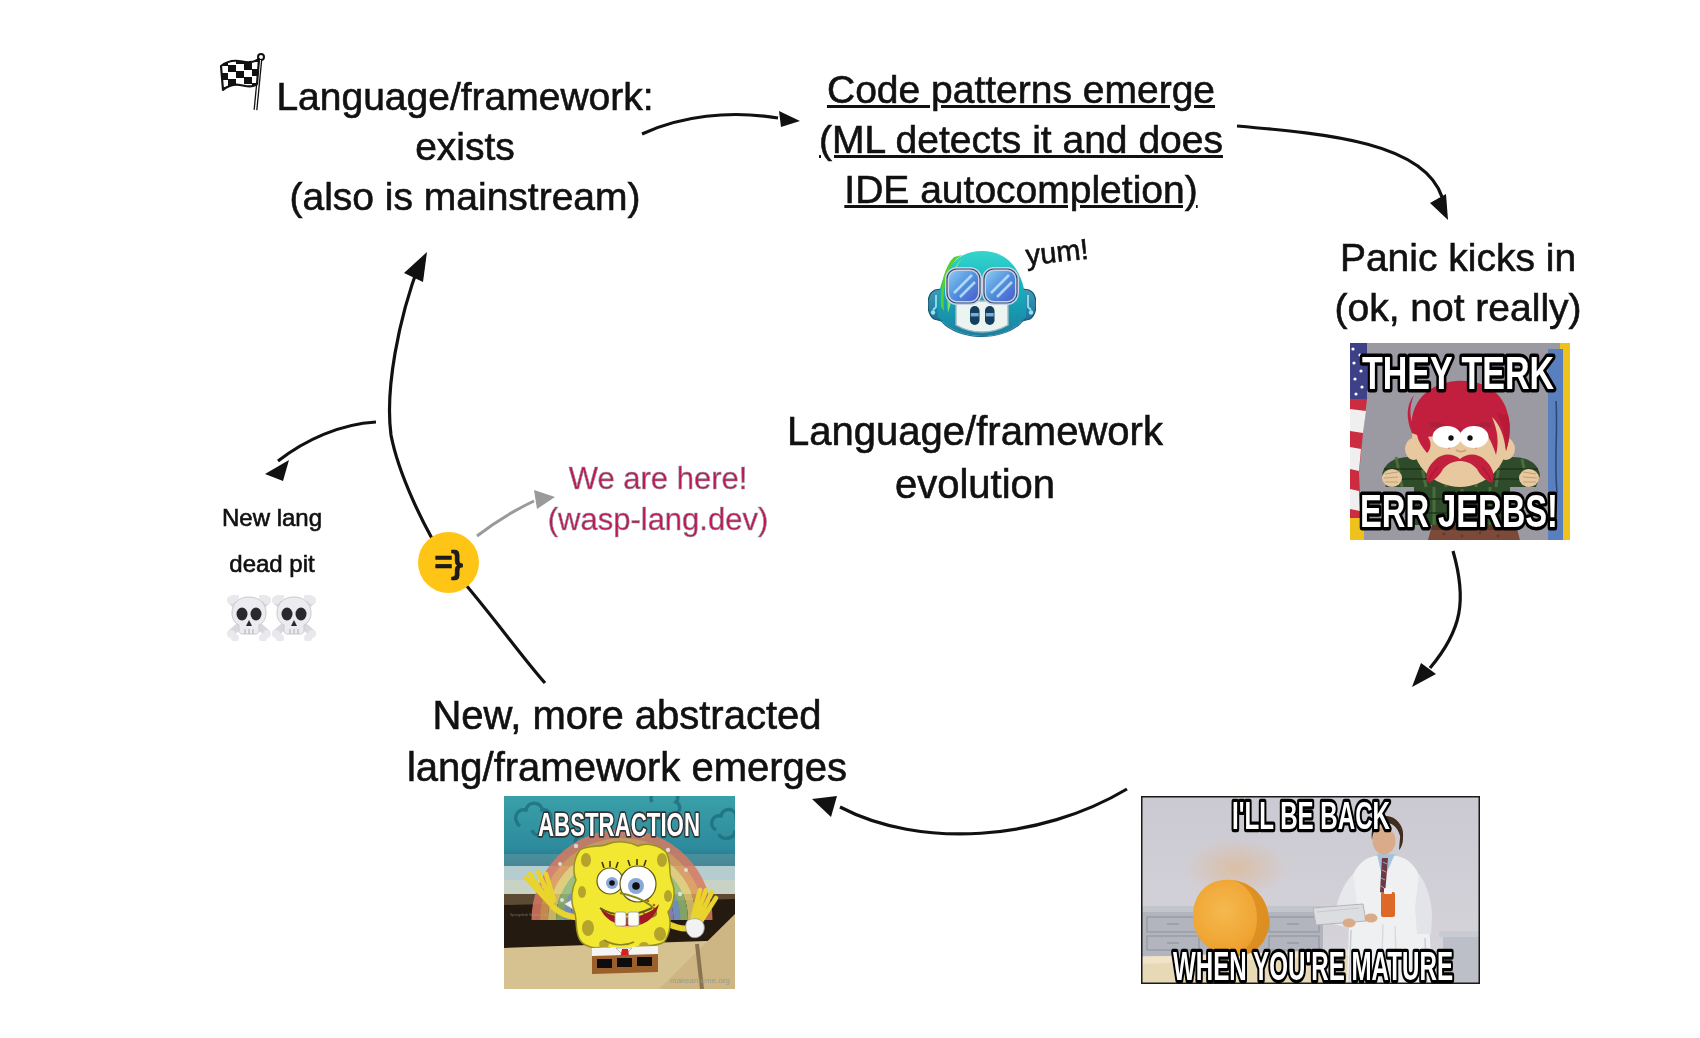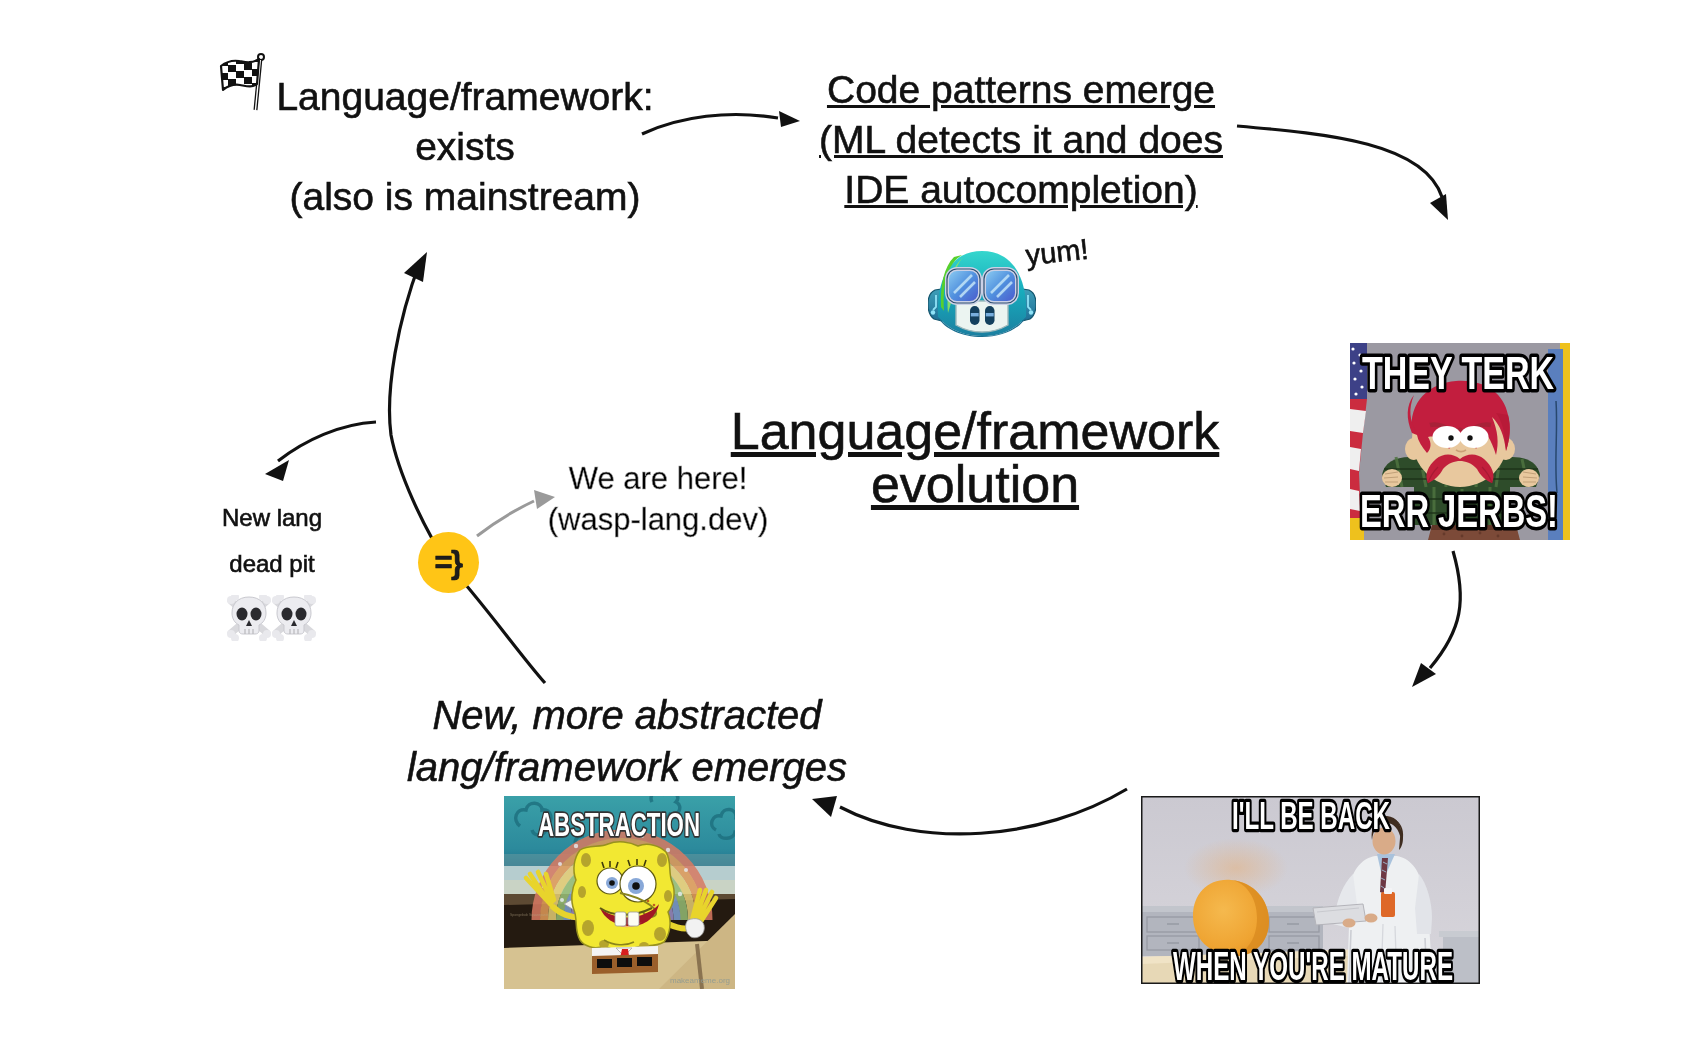--- a/index.html
+++ b/index.html
@@ -33,24 +33,25 @@
 
   <path d="M 376,422 C 340,424 305,440 278,461" fill="none" stroke="#111" stroke-width="3.2"></path>
   <path d="M 265,474 L 289,460 L 283,481 Z" fill="#111"></path>
 
   <path d="M 477,536 C 495,522 515,510 534,501" fill="none" stroke="#9a9a9a" stroke-width="3"></path>
   <path d="M 555,497 L 534,490 L 537,509 Z" fill="#9a9a9a"></path>
 </svg>
 
 <div class="txt n" style="left:465px;top:72px;">Language/framework:<br>exists<br>(also is mainstream)</div>
 <div class="txt n" style="left:1021px;top:65px;text-decoration:underline;">Code patterns emerge<br>(ML detects it and does<br>IDE autocompletion)</div>
-<div class="txt n" style="left:627px;top:689px;line-height:52px;font-size:40px;font-style:italic;">New, more abstracted<br>lang/framework emerges</div>
+<div class="txt n" style="left:1458px;top:233px;">Panic kicks in<br>(ok, not really)</div>
+<div class="txt n" style="left:627px;top:689px;line-height:52px;font-size:40px;">New, more abstracted<br>lang/framework emerges</div>
 <div class="txt n" style="left:272px;top:495px;font-size:24px;line-height:46px;">New lang<br>dead pit</div>
-<div class="txt" style="left:975px;top:405px;font-size:52px;line-height:53px;text-decoration:underline;">Language/framework<br>evolution</div>
-<div class="txt" style="left:658px;top:458px;font-size:31px;line-height:41px;color:#000000;-webkit-text-stroke:0.6px #9a9a9a;">We are here!<br>(wasp-lang.dev)</div>
+<div class="txt" style="left:975px;top:405px;font-size:40px;line-height:53px;">Language/framework<br>evolution</div>
+<div class="txt" style="left:658px;top:458px;font-size:31px;line-height:41px;color:#be185d;-webkit-text-stroke:0.6px #9a9a9a;">We are here!<br>(wasp-lang.dev)</div>
 <div class="txt" style="left:1057px;top:236px;font-size:29px;transform:translateX(-50%) rotate(-6deg);">yum!</div>
 
 <div style="position:absolute;left:418px;top:532px;width:61px;height:61px;border-radius:50%;background:#ffc516;"></div>
 <div class="txt" style="left:448px;top:545px;font-size:31px;font-weight:bold;color:#1d1d1d;letter-spacing:-1.5px;">=}</div>
 
 <svg id="flag" width="52" height="62" viewBox="0 0 52 62" style="left:215px;top:50px;">
   <circle cx="46" cy="7" r="3" fill="none" stroke="#111" stroke-width="2"></circle>
   <line x1="45.3" y1="10" x2="40.5" y2="60" stroke="#111" stroke-width="4"></line>
   <line x1="45.3" y1="10" x2="40.5" y2="60" stroke="#fff" stroke-width="1.4"></line>
   <g>

